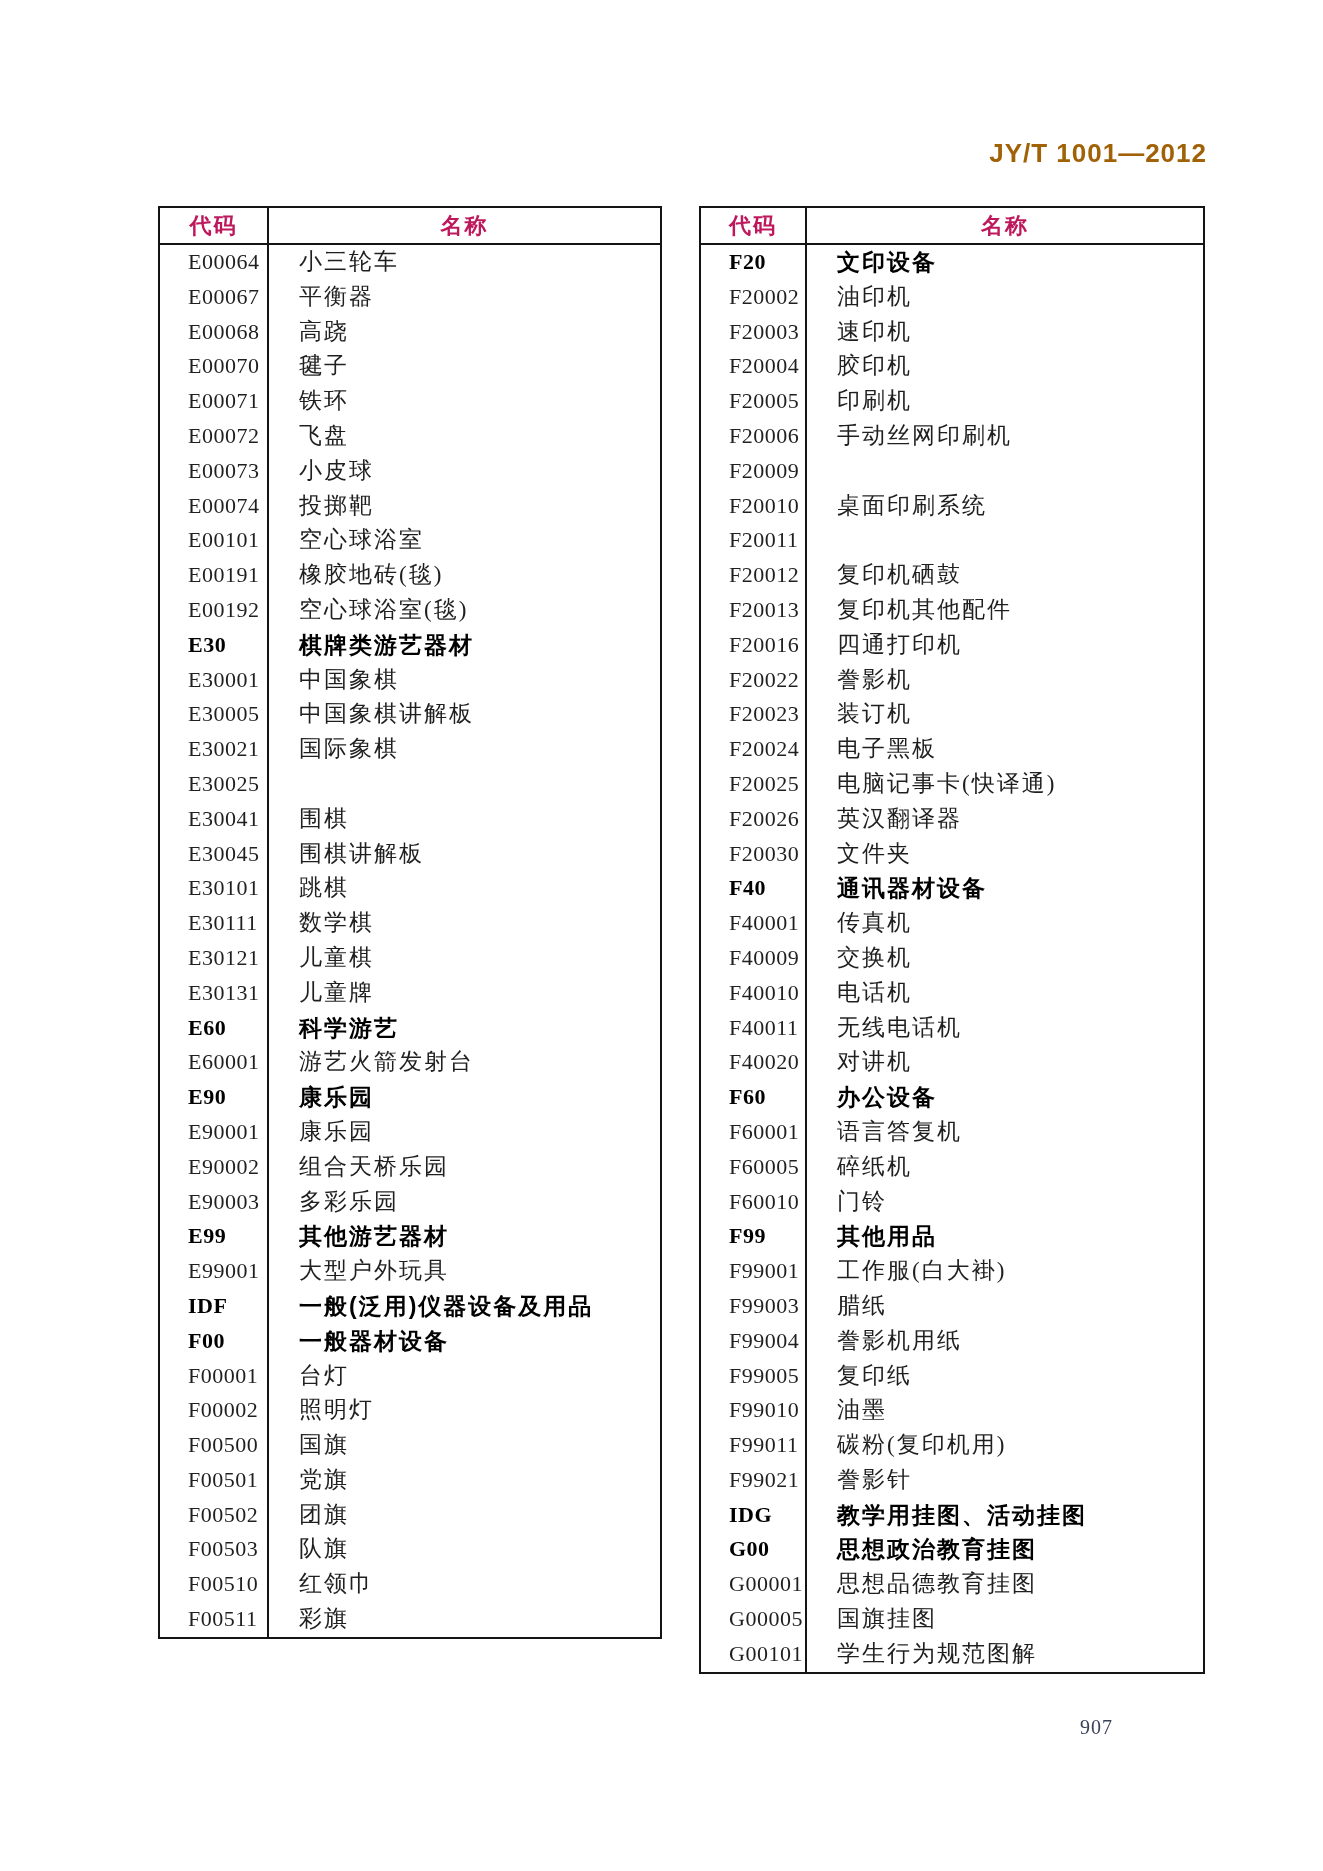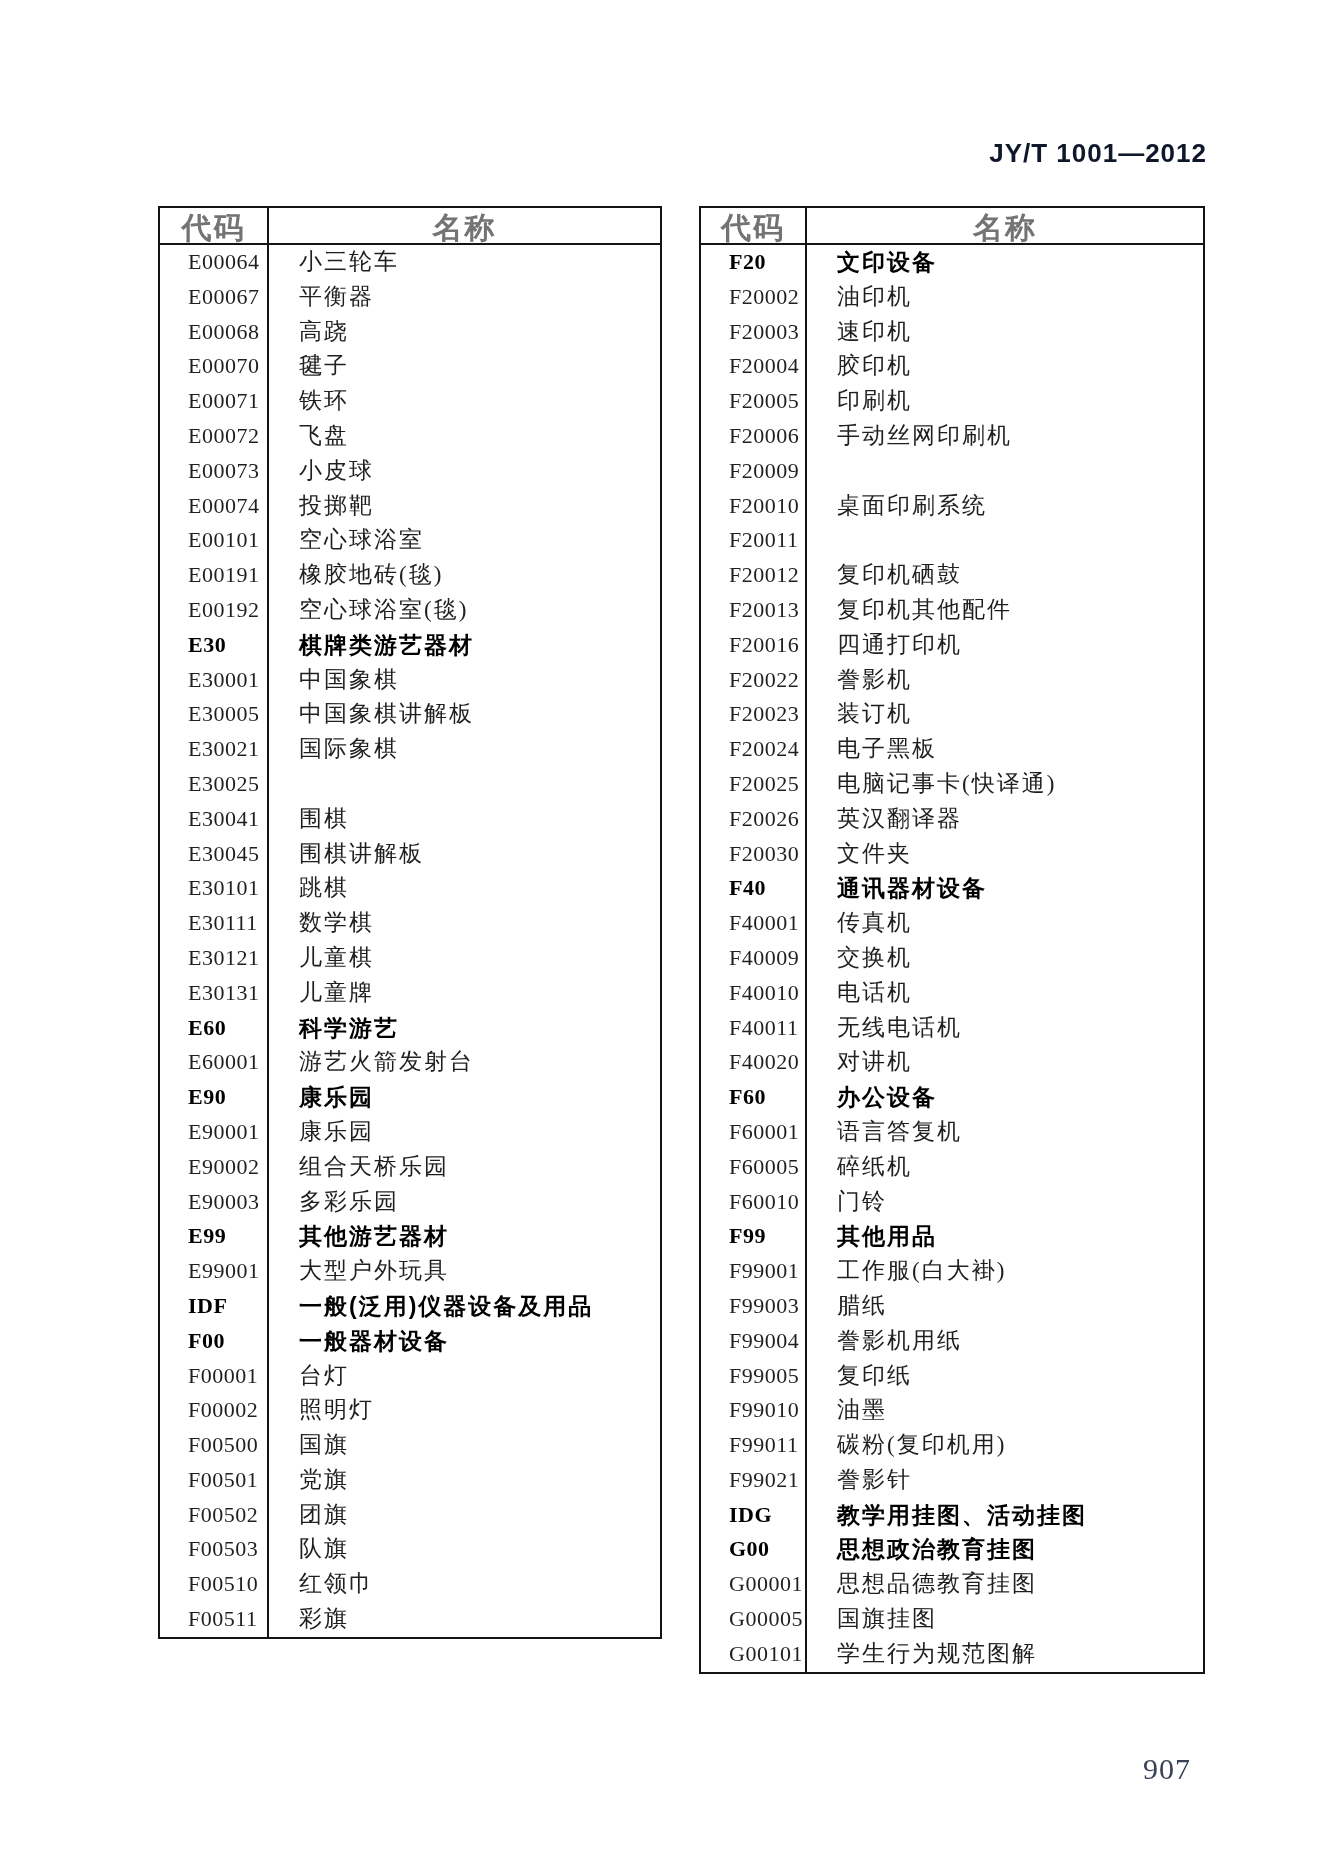--- a/index.html
+++ b/index.html
@@ -13,21 +13,21 @@
     overflow:hidden;
   }
   .doc-number{
     position:absolute;
     top:138px;
     right:116px;
     font-family:"Liberation Sans","DejaVu Sans",sans-serif;
     font-weight:600;
     font-size:26px;
     letter-spacing:1px;
-    color:#0f172a;
+    color:#a16207;
     white-space:nowrap;
     text-align:center;
   }
   .code-table{
     position:absolute;
     top:206px;
     border:2px solid #141414;
     background:#ffffff;
     box-sizing:border-box;
   }
@@ -40,22 +40,22 @@
     box-sizing:border-box;
   }
   .left .thead,.left .row{grid-template-columns:109px 1fr;}
   .right .thead,.right .row{grid-template-columns:106px 1fr;}
   .th{
     display:flex;
     align-items:center;
     justify-content:center;
     font-family:"Liberation Sans","DejaVu Sans",sans-serif;
     font-weight:700;
-    font-size:30px;
-    color:#737373;
+    font-size:22px;
+    color:#be185d;
     letter-spacing:2px;
   }
   .th.code-h{border-right:2px solid #141414;box-sizing:border-box;}
   .row{
     display:grid;
     height:34.8px;
     align-items:center;
   }
   .cell{
     font-size:23px;
@@ -78,25 +78,24 @@
     font-weight:700;
     color:#000;
   }
   .row.bold .cell.name{
     font-family:"Liberation Sans","DejaVu Sans",sans-serif;
     font-size:23px;
   }
   .page-number{
     position:absolute;
     top:1716px;
-    left:1143px;
-    font-size:30px;
+    left:1080px;
+    font-size:20px;
     color:#3a4258;
     letter-spacing:1px;
-    margin-top:36px;
   }
 </style>
 </head>
 <body>
 
 <div class="page">
 
   <div class="doc-number">JY/T 1001—2012</div>
 
   <div class="code-table left">

